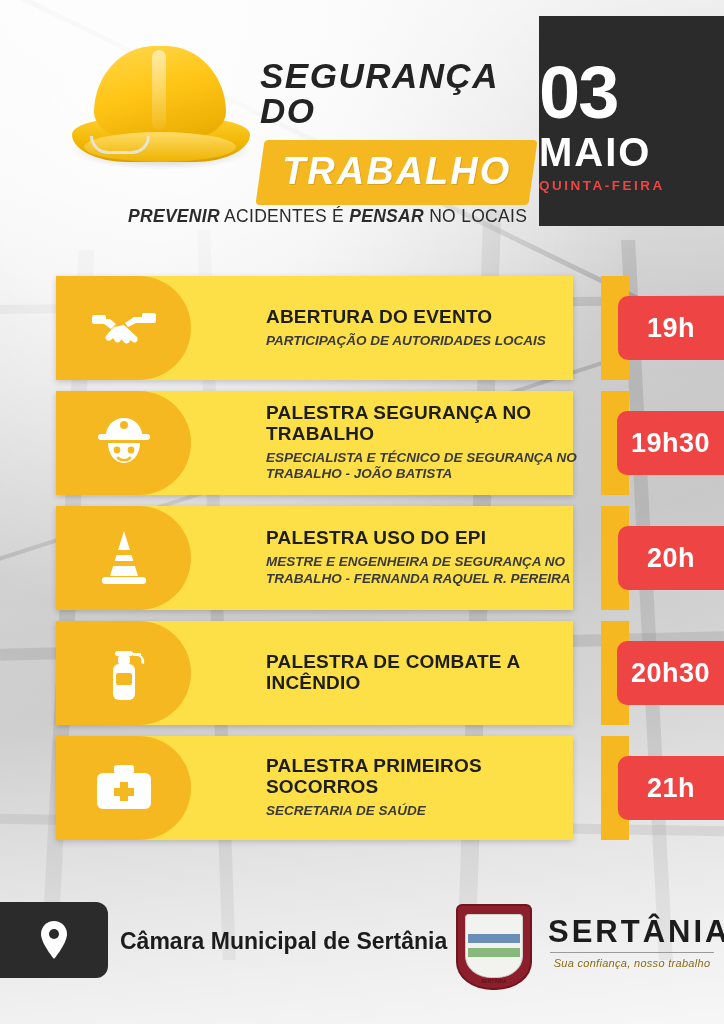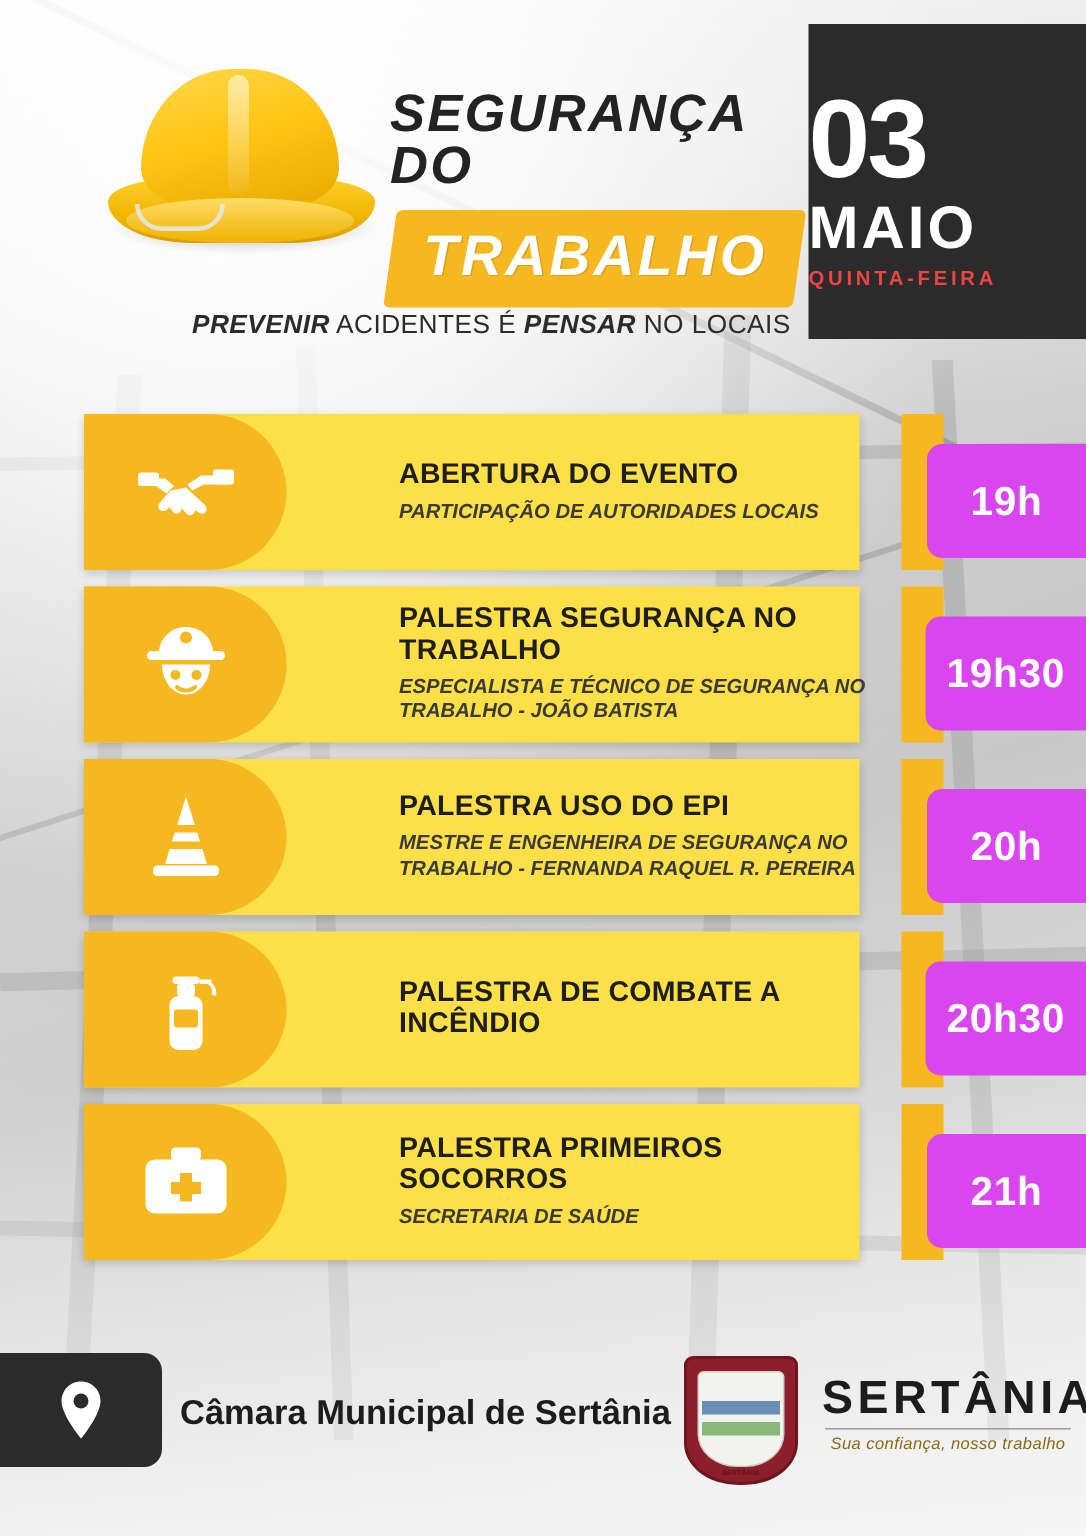--- a/index.html
+++ b/index.html
@@ -171,22 +171,22 @@
     font-size: 19px; font-weight: bold; color: #1e1e1e;
     letter-spacing: 0.2px; line-height: 1.1;
   }
   .row-sub {
     margin-top: 5px;
     font-size: 13.5px; font-style: italic; font-weight: bold;
     color: #3a3a3a; line-height: 1.25;
   }
   .row-time {
     position: absolute; right: 0; top: 20px;
-    min-width: 106px; height: 76px;
-    background: #d946ef;
+    min-width: 106px; height: 64px;
+    background: #ef4444;
     border-radius: 10px 0 0 10px;
     color: #fff;
     display: flex; align-items: center; justify-content: center;
     padding: 0 14px;
     font-size: 27px; font-weight: bold; letter-spacing: 0.5px;
   }
 
   
   .footer { position: absolute; left: 0; bottom: 0; width: 724px; height: 122px; }
   .footer-pin-box {

